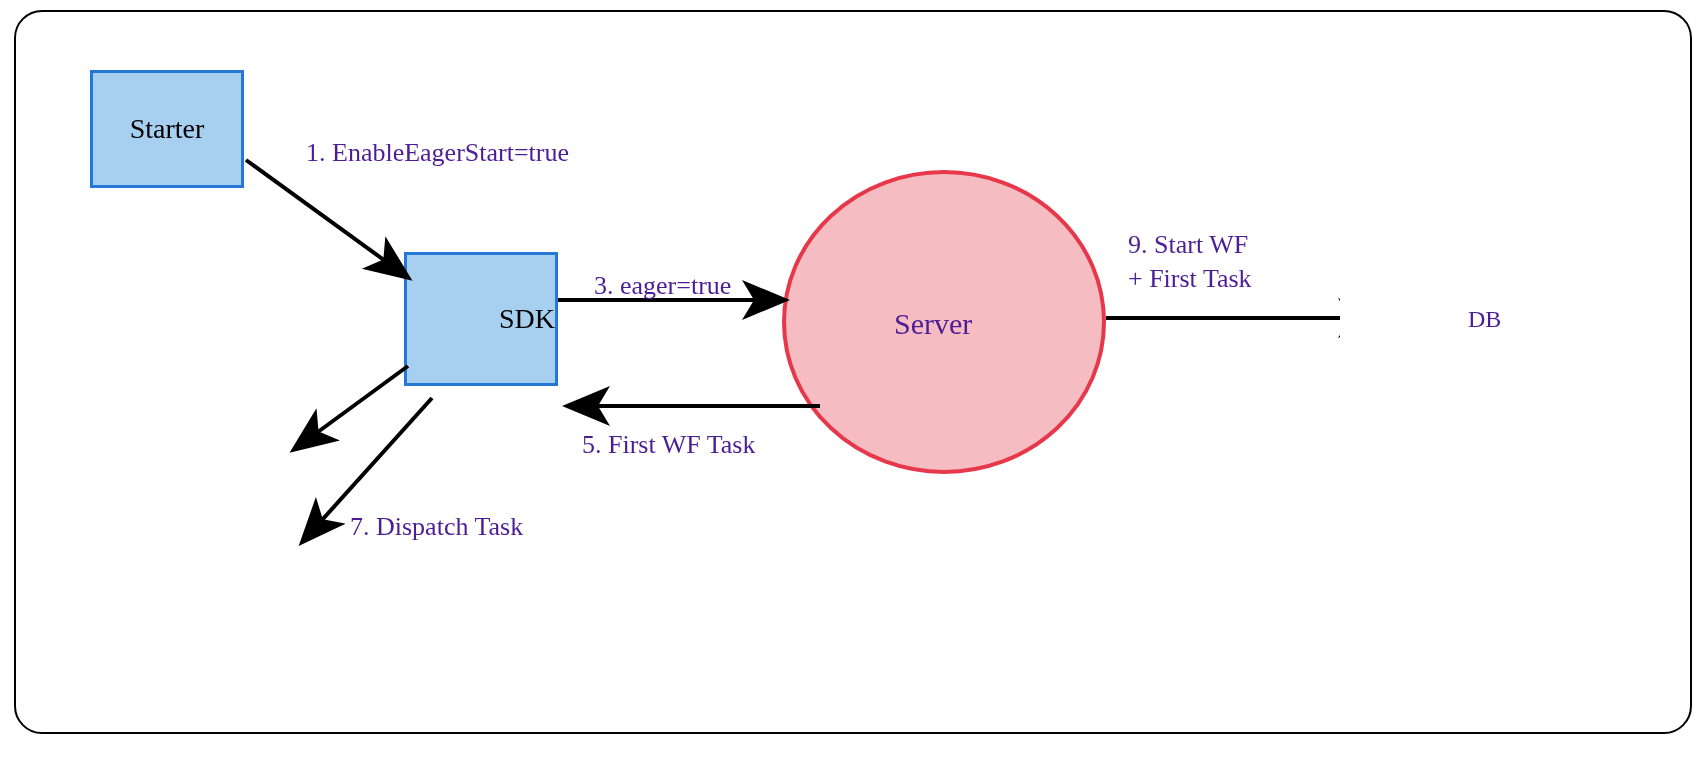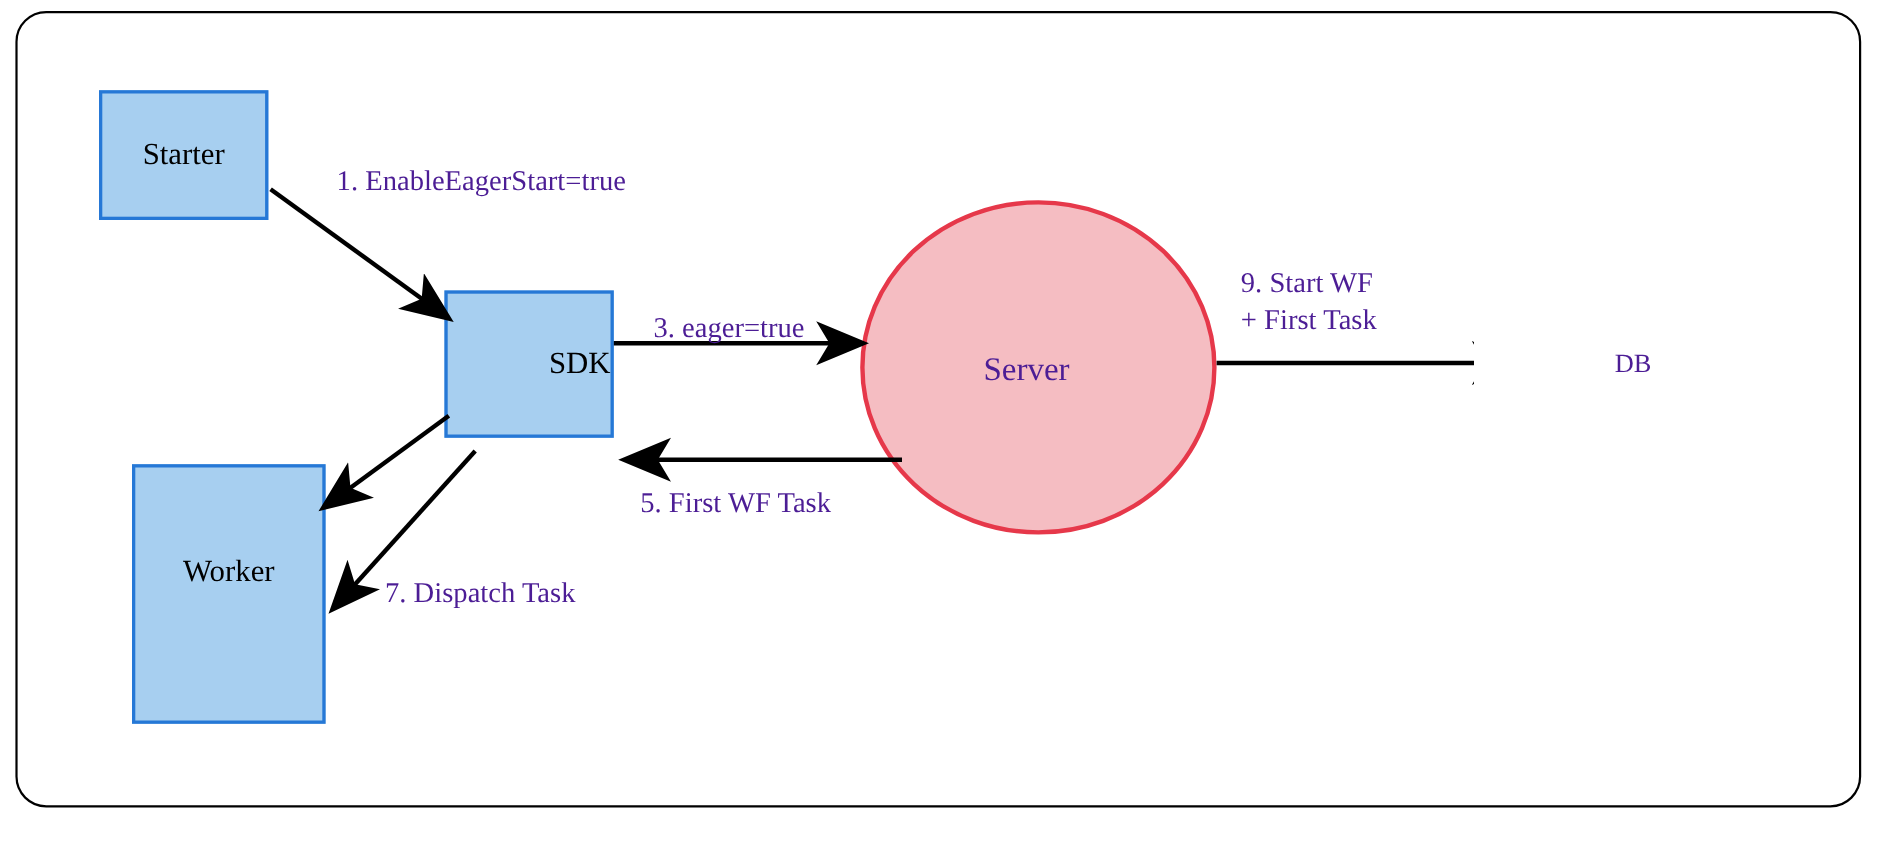--- a/index.html
+++ b/index.html
@@ -15,21 +15,21 @@
       left: 14px;
       top: 10px;
       width: 1678px;
       height: 724px;
       border: 2px solid #000;
       border-radius: 28px;
     }
     .stage {
       position: absolute;
       left: 14px;
-      top: 22px;
+      top: 10px;
       width: 1326px;
       height: 724px;
     }
     .node-rect {
       position: absolute;
       border: 3px solid #2678d6;
       background: #a7cff0;
       display: flex;
       align-items: center;
       justify-content: center;
@@ -58,23 +58,20 @@
 <div class="stage">
 
   <div class="node-rect" style="left:76px; top:60px; width:154px; height:118px;">
     <span>Starter</span>
   </div>
 
   <div class="node-rect" style="left:390px; top:242px; width:154px; height:134px;justify-content:flex-end;">
     <span>SDK</span>
   </div>
 
-  <div class="node-rect" style="left:106px; top:400px; width:176px; height:236px;">
-    <span style="margin-top:-40px;">Worker</span>
-  </div>
 
   <svg class="overlay">
     <ellipse cx="930" cy="312" rx="160" ry="150" fill="#f5bdc2" stroke="#e6384a" stroke-width="4"></ellipse>
   </svg>
   <div class="label" style="left:880px; top:294px; font-size:30px;">Server</div>
 
   <svg class="overlay">
     <path d="M 1380 210
              Q 1376 198 1430 198
              L 1516 198

